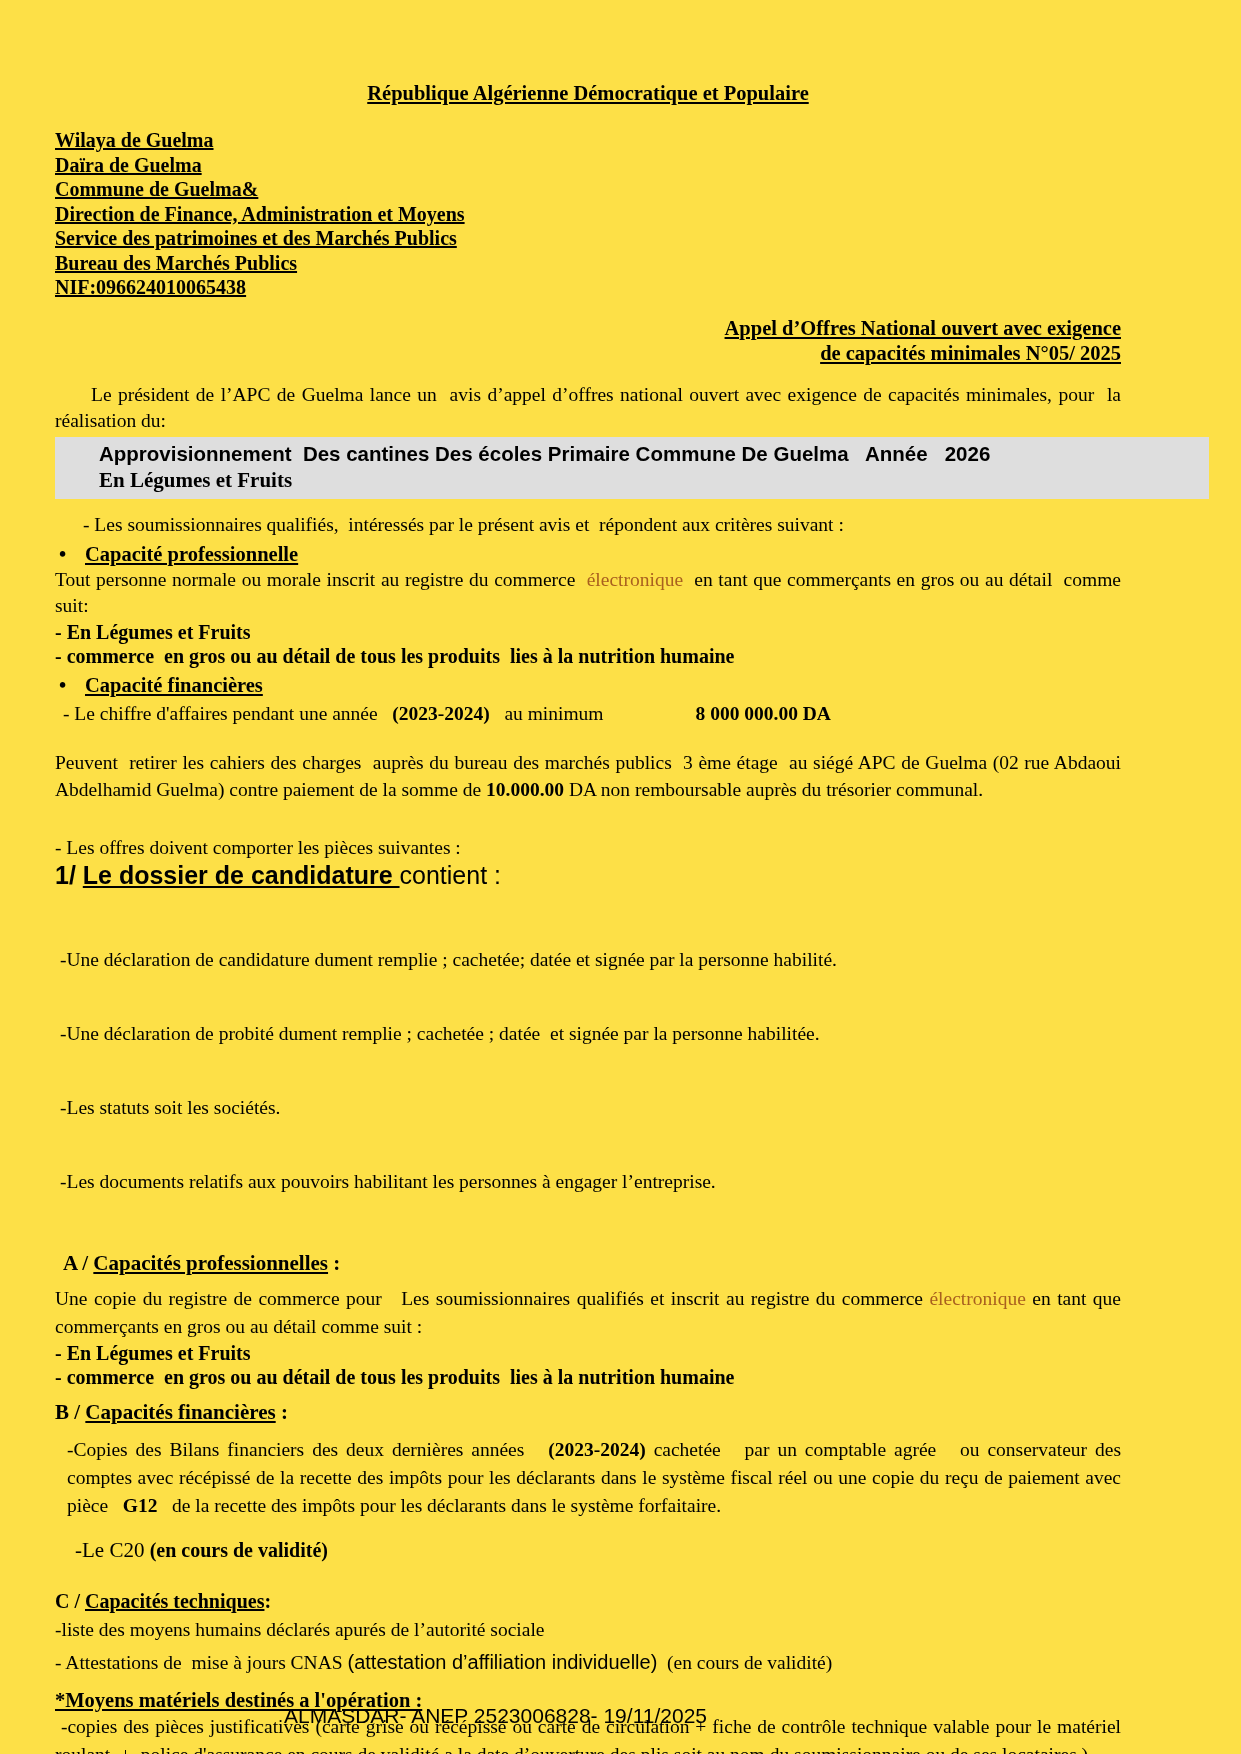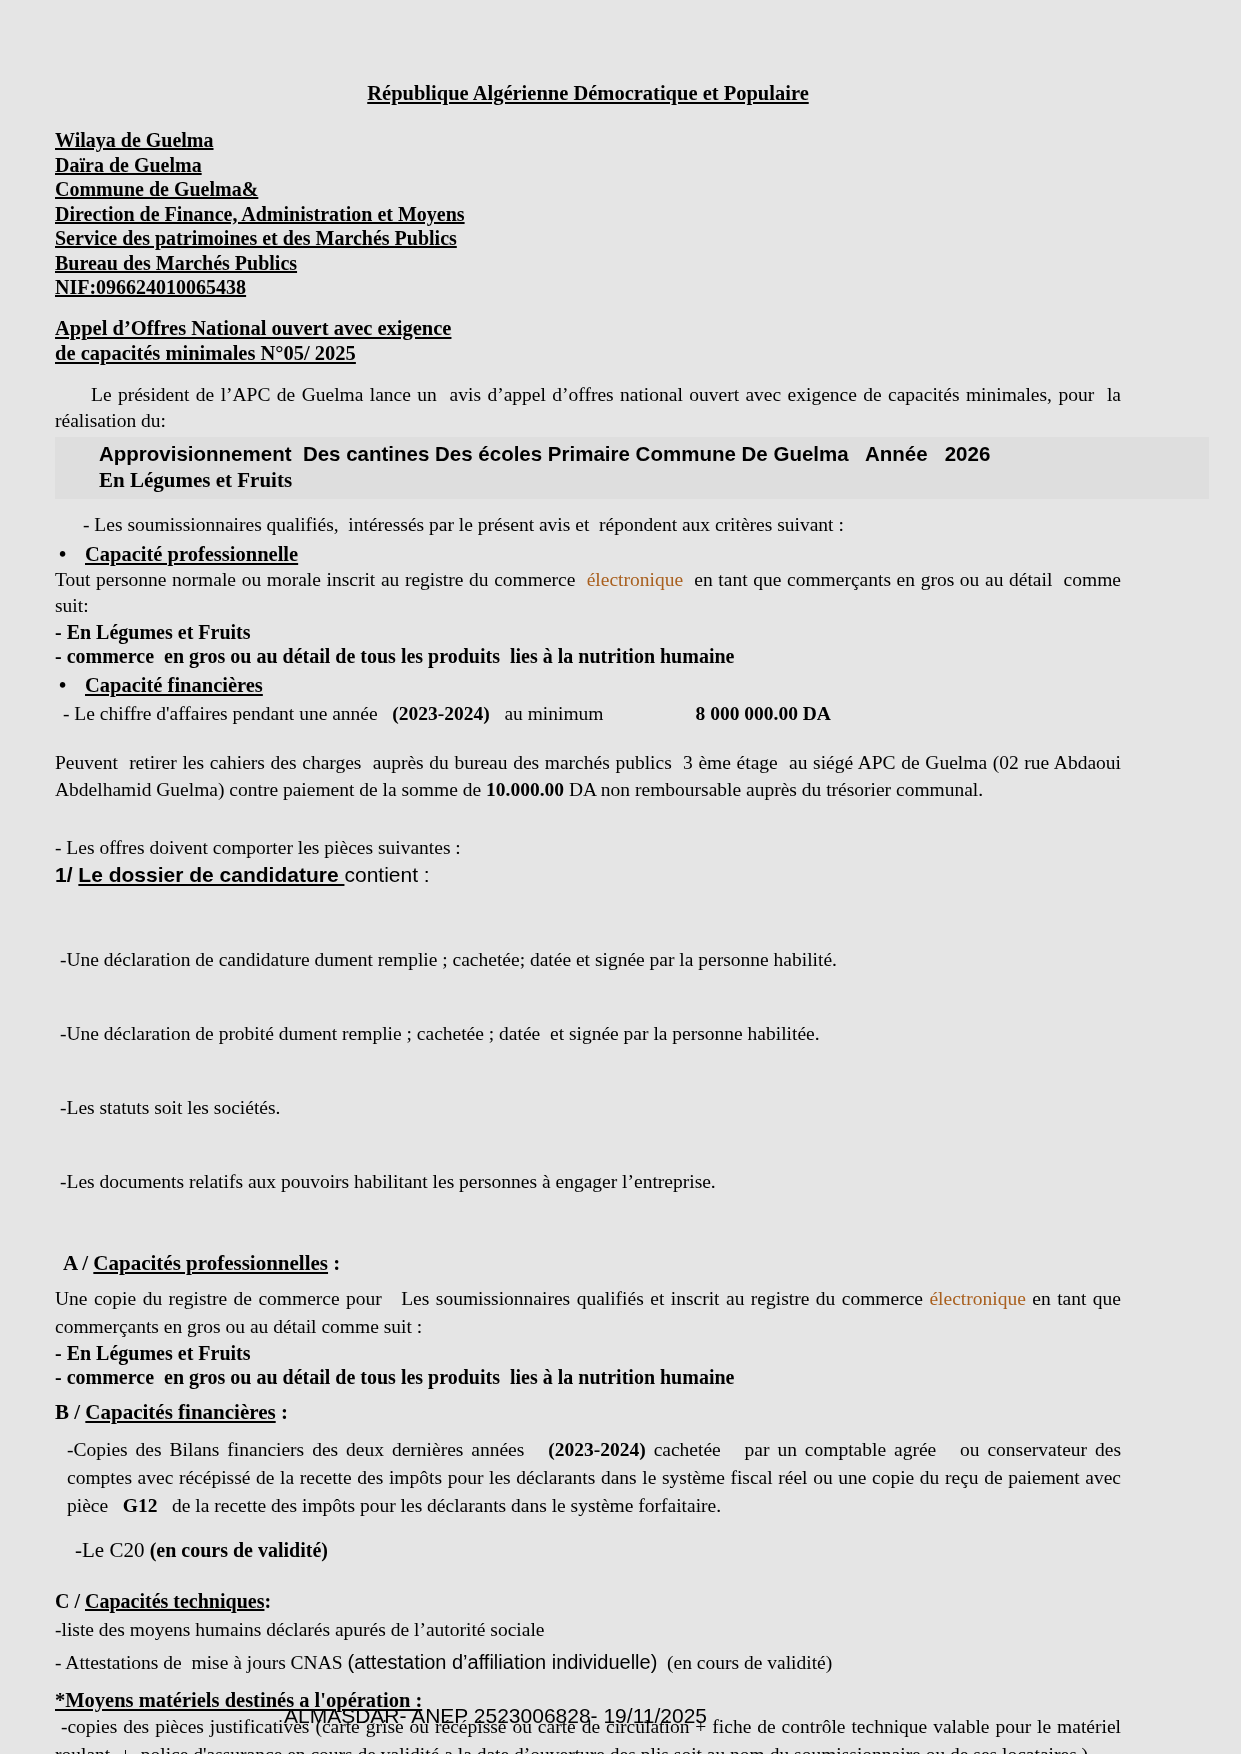--- a/index.html
+++ b/index.html
@@ -1,47 +1,47 @@
 <!DOCTYPE html>
 <html><head>
 <meta charset="utf-8">
 <style>
   html,body{margin:0;padding:0;background:#ffffff;}
   .page{
     width:1241px;height:1754px;box-sizing:border-box;position:relative;overflow:hidden;
-    background:#e5e5e5;color:#000;
+    background:#fde047;color:#000;
     padding:80px 120px 0 55px;
     font-family:"Liberation Serif", serif;
     font-size:19.5px;
   }
   p{margin:0;}
   .u{text-decoration:underline;}
   .b{font-weight:bold;}
   .sans{font-family:"Liberation Sans", sans-serif;}
   .prewrap{white-space:pre-wrap;}
 
   .doc-title{text-align:center;font-weight:bold;font-size:20.5px;line-height:26px;margin-bottom:22px;}
   .header-block{margin-bottom:14px;}
   .header-line{font-weight:bold;font-size:20px;line-height:24.5px;}
-  .notice-title{text-align:left;font-weight:bold;font-size:20.5px;line-height:25px;margin-top:16px;margin-bottom:16px;}
+  .notice-title{text-align:right;font-weight:bold;font-size:20.5px;line-height:25px;margin-top:16px;margin-bottom:16px;}
   .intro{line-height:26px;text-indent:36px;text-align:justify;}
   .subject-box{margin:3px -88px 0 0;padding:3px 6px 5px 8px;}
   .subject-line1{font-family:"Liberation Sans", sans-serif;font-weight:bold;font-size:20.5px;line-height:27px;}
   .subject-line2{font-weight:bold;font-size:21px;line-height:27px;}
   .criteria-intro{margin-top:13px;padding-left:28px;line-height:26px;}
   .bullet-heading{font-weight:bold;font-size:20.5px;line-height:26px;margin-top:3px;padding-left:30px;}
   .bullet-heading .bullet{display:inline-block;width:26px;margin-left:-26px;font-weight:bold;}
   .bullet-heading .bullet::before{content:"\2022";}
   .flow-par{line-height:26.5px;text-align:justify;}
   .bold-item{font-weight:bold;font-size:20px;line-height:24.5px;}
   .chiffre-line{padding-left:8px;line-height:27px;margin-top:2px;}
   .chiffre-line .amount{margin-left:92px;}
   .retrait{margin-top:22px;line-height:27.5px;text-align:justify;}
   .offres-intro{margin-top:30px;line-height:27px;}
-  .dossier-title{font-family:"Liberation Sans", sans-serif;font-weight:bold;font-size:21px;line-height:28px;}
+  .dossier-title{font-family:"Liberation Sans", sans-serif;font-weight:bold;font-size:25px;line-height:28px;}
   .dossier-title .suffix{font-weight:normal;}
   .dossier-items{margin-top:12px;}
   .dossier-items p{line-height:30px;padding-left:5px;}
   .sec-heading{font-weight:bold;font-size:21px;line-height:30px;padding-left:8px;margin-top:7px;}
   .sec-a-par{margin-top:7px;line-height:28px;text-align:justify;}
   .sec-b-par{margin-top:9px;line-height:28px;text-align:justify;padding-left:12px;}
   .c20-line{margin-top:16px;padding-left:20px;font-size:21px;line-height:28px;}
   .c20-line .b{font-size:20px;}
   .sec-c-heading{margin-top:22px;}
   .star-heading{font-weight:bold;font-size:20.5px;line-height:26px;margin-top:9px;}

